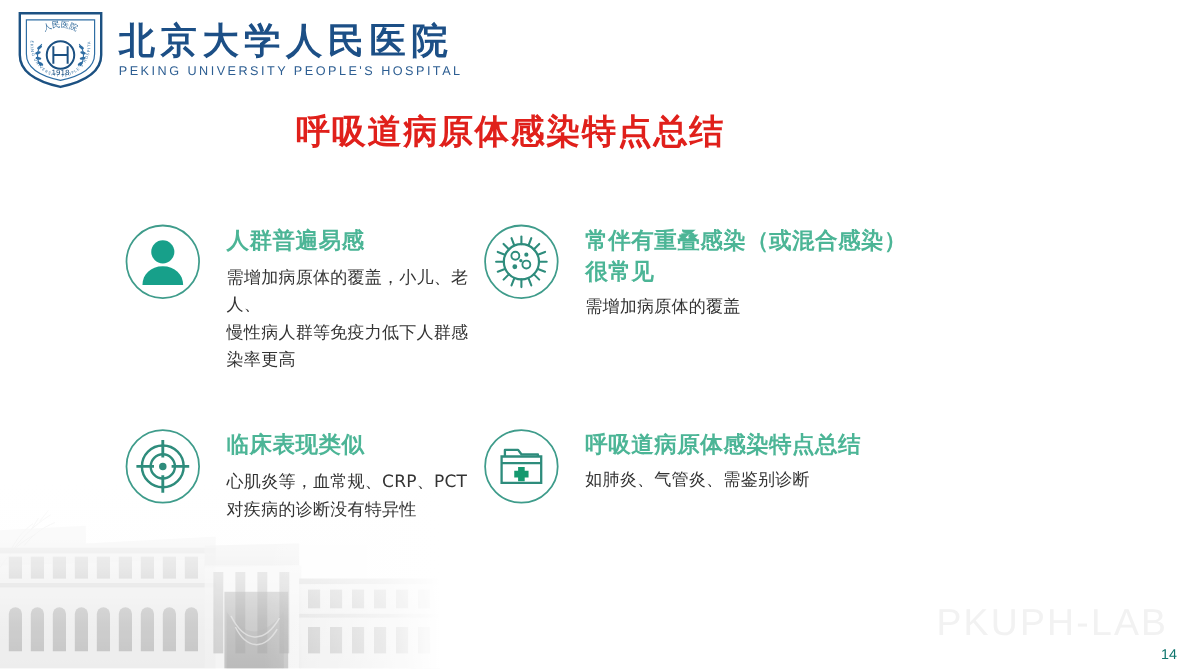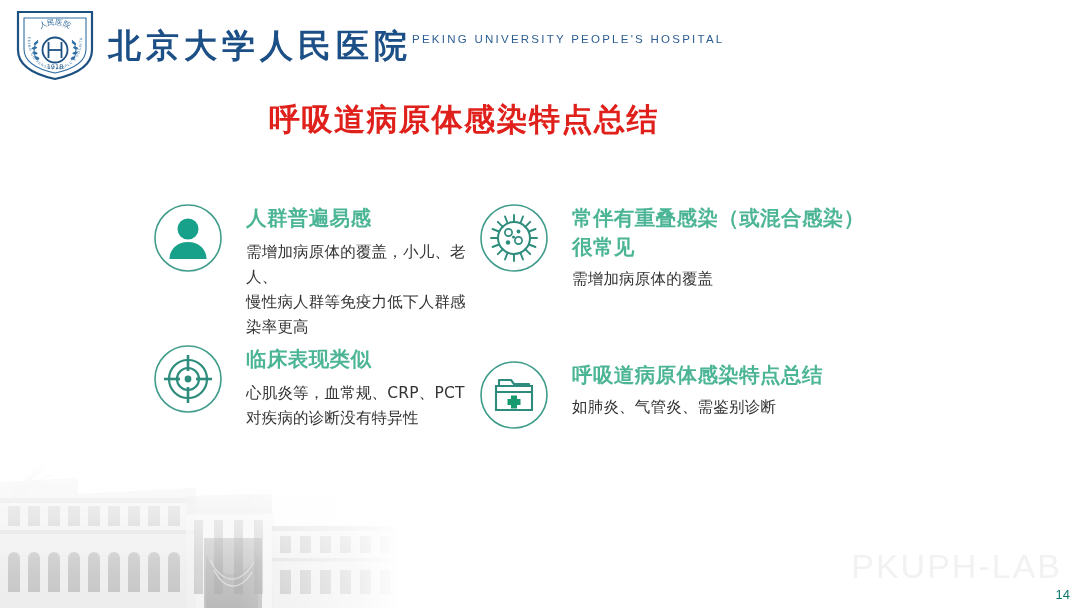--- a/index.html
+++ b/index.html
@@ -26,21 +26,21 @@
     gap: 10px;
     z-index: 5;
   }
   .shield-wrap {
     width: 86px;
     height: 76px;
     flex: none;
   }
   .wordmark {
     display: flex;
-    flex-direction: row;
+    flex-direction: column;
     justify-content: center;
     padding-top: 4px;
   }
   .wordmark-cn {
     font-size: 33px;
     font-weight: 700;
     color: #1c4f86;
     letter-spacing: 5px;
     line-height: 1.08;
     font-family: "DejaVu Sans", "Liberation Sans", sans-serif;
@@ -74,24 +74,23 @@
   
   .content {
     position: absolute;
     left: 0;
     top: 200px;
     width: 1080px;
     z-index: 4;
   }
   .row {
     display: flex;
-    padding-left: 40px;
   }
   .row-2 {
-    align-items: flex-end;
+    margin-top: 45px;
   }
   .cell {
     display: flex;
     align-items: flex-start;
   }
   .cell-left  { width: 430px; padding-left: 112px; box-sizing: border-box; }
   .cell-right { width: 540px; padding-left: 8px;   box-sizing: border-box; }
 
   .icon-circle {
     width: 72px;

